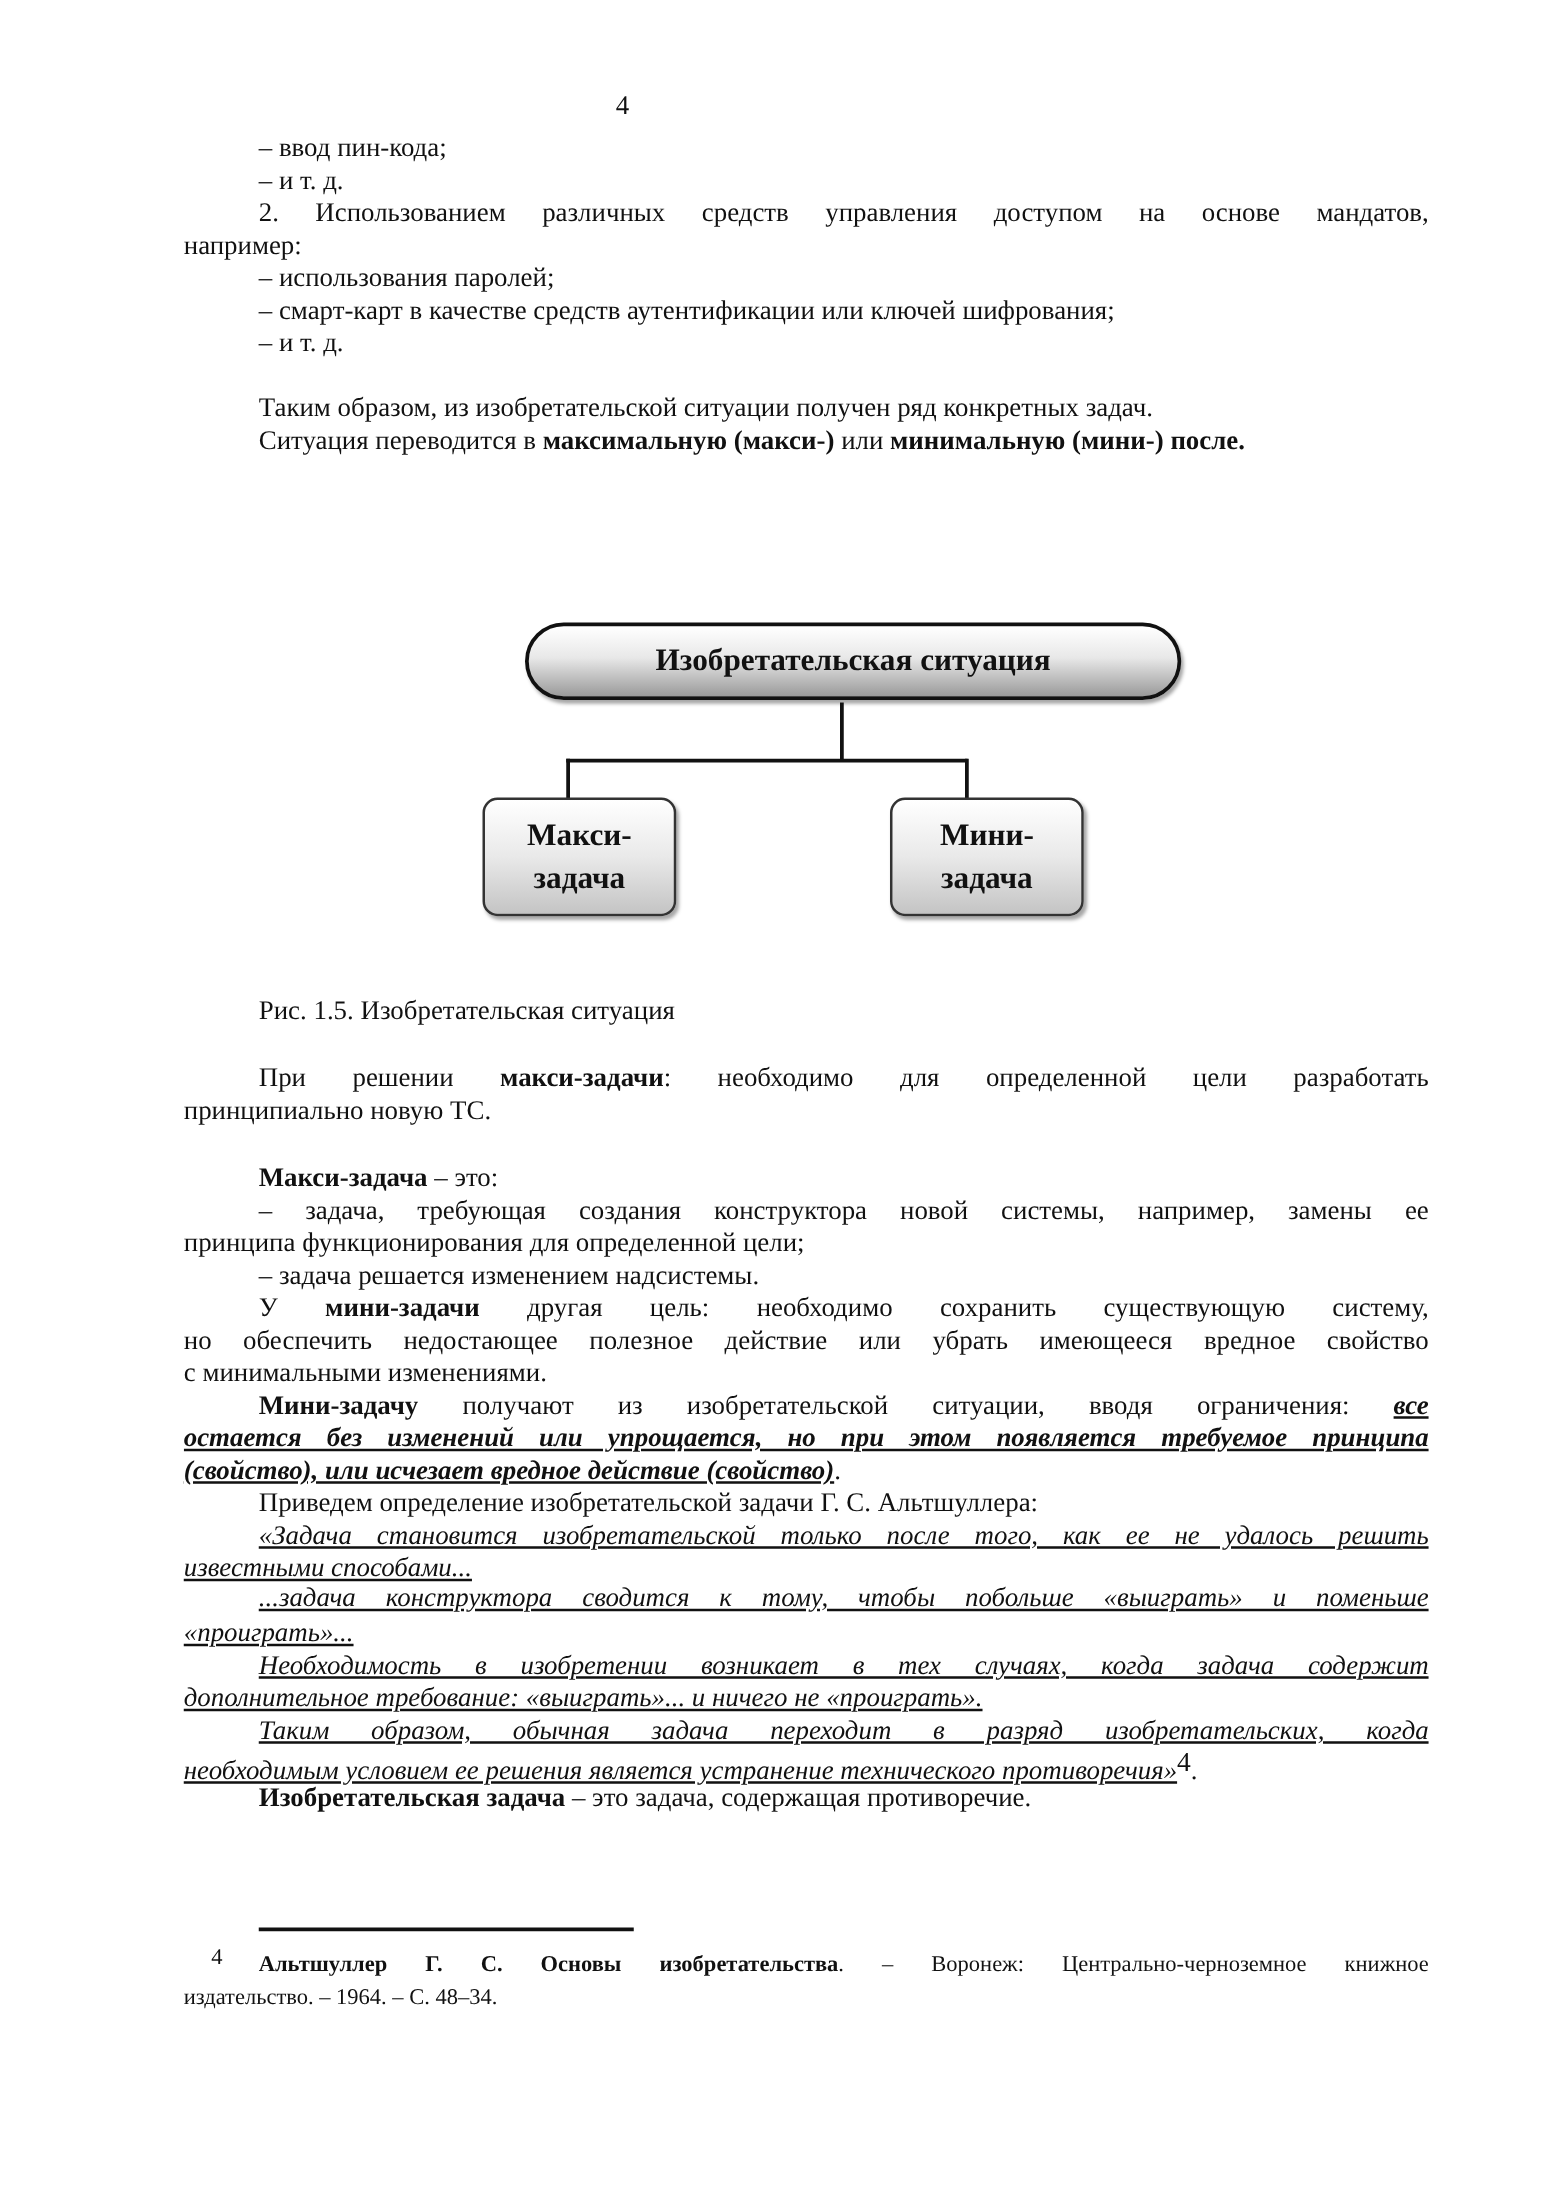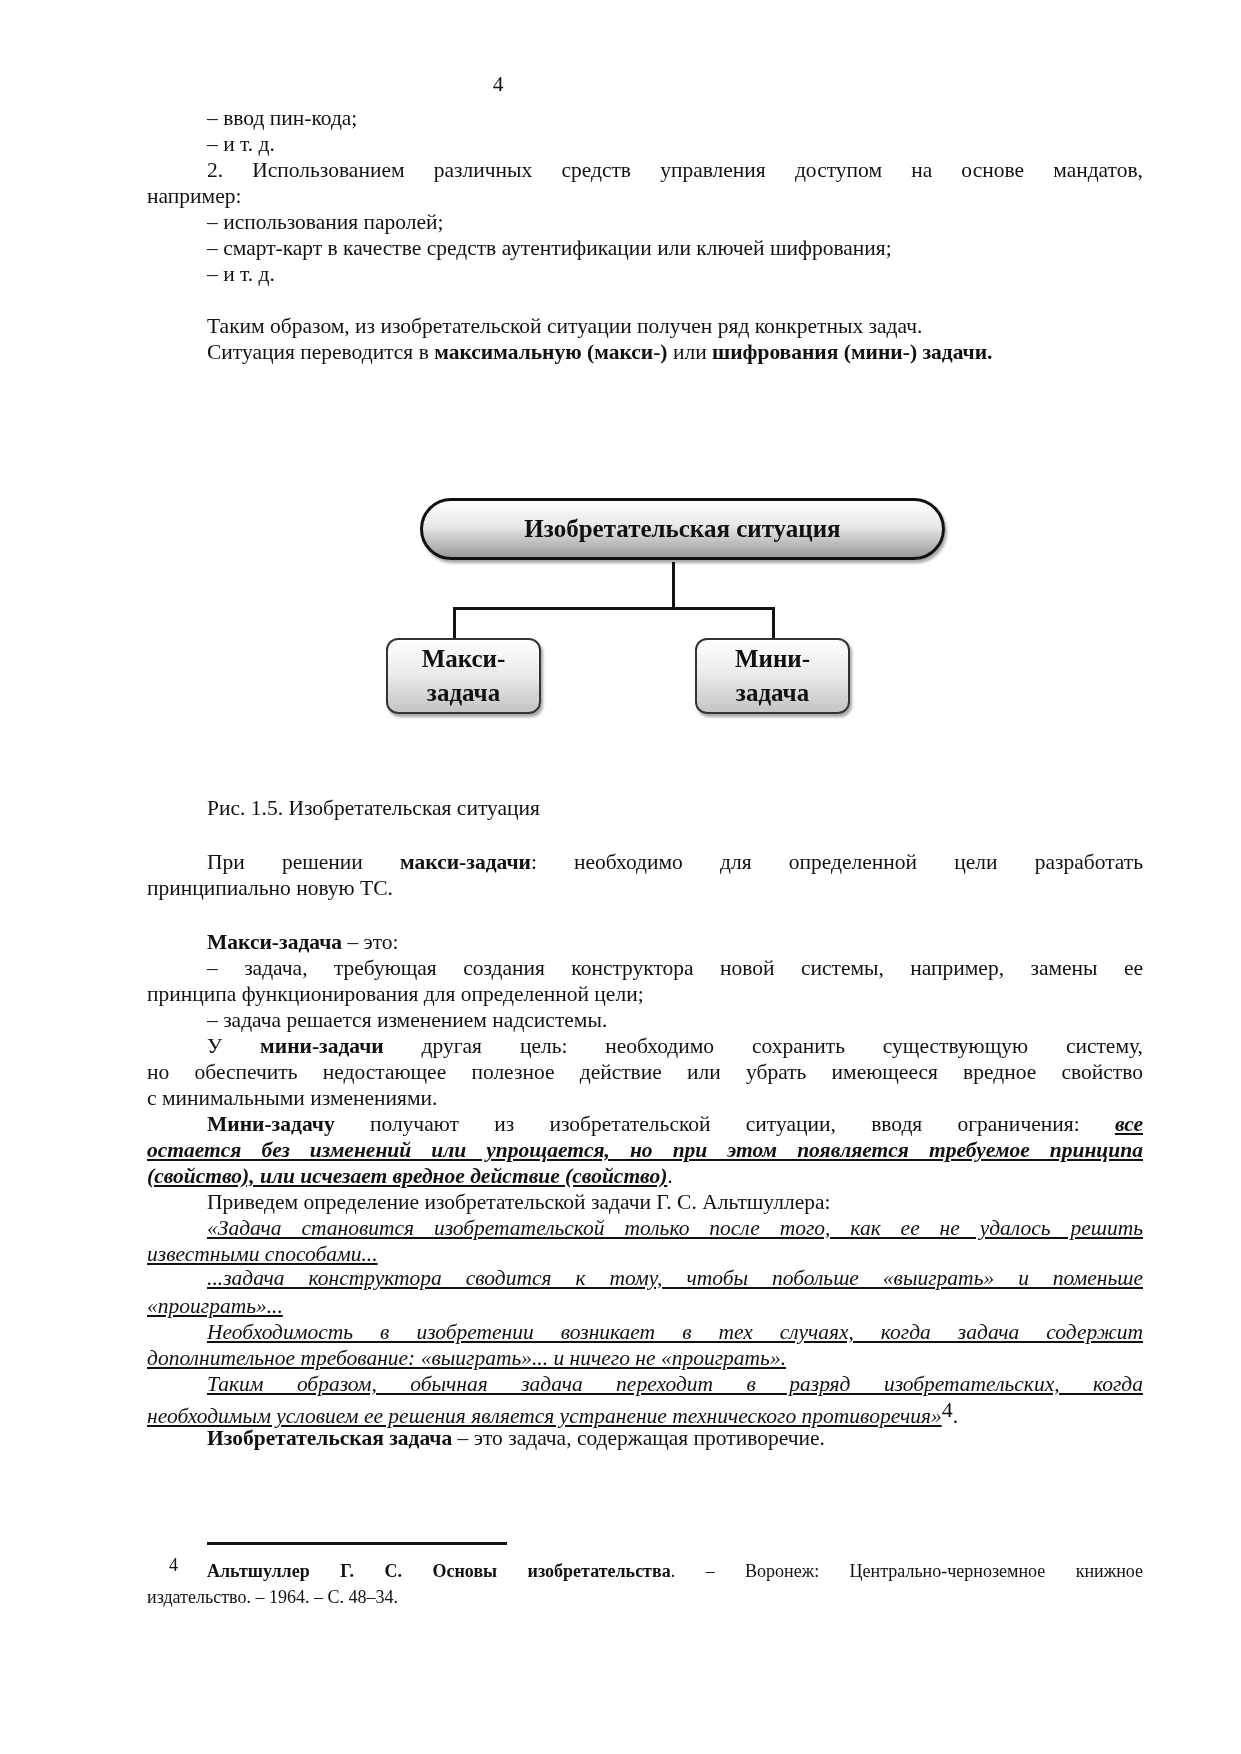--- a/index.html
+++ b/index.html
@@ -10,21 +10,21 @@
     .ind { padding-left: 60px; box-sizing: border-box; }
     .just { text-align: justify; text-align-last: justify; white-space: normal; height: 28px; overflow: hidden; }
     .pnum { position: absolute; top: 72px; left: 0; width: 996px; text-align: center; font-size: 21.5px; }
     b { font-weight: bold; }
     i { font-style: italic; text-decoration: underline; }
     .fig { position: absolute; left: 410px; top: 490px; width: 560px; height: 250px; }
     .pill { position: absolute; left: 10px; top: 8px; width: 525px; height: 62px; border: 3px solid #111; border-radius: 34px;
             background: linear-gradient(#ffffff 0%, #e8e8e8 45%, #9a9a9a 100%);
             box-shadow: 2px 3px 3px rgba(0,0,0,0.35); display: flex; align-items: center; justify-content: center;
             font-weight: bold; font-size: 25px; box-sizing: border-box; }
-    .box { position: absolute; width: 155px; height: 76px; border: 2px solid #333; border-radius: 12px;
+    .box { position: absolute; width: 155px; height: 95px; border: 2px solid #333; border-radius: 12px;
            background: linear-gradient(#ffffff 0%, #e9e9e9 50%, #c4c4c4 100%);
            box-shadow: 2px 3px 3px rgba(0,0,0,0.35); display: flex; flex-direction: column; align-items: center; justify-content: center;
            font-weight: bold; font-size: 25px; line-height: 34px; box-sizing: border-box; }
     .conn { position: absolute; background: #111; }
     .rule { position: absolute; left: 60px; top: 1542px; width: 300px; height: 3px; background: #111; }
     .fn { position: absolute; left: 0; width: 996px; font-size: 18px; line-height: 26px; }
     sup.fnref { font-size: 22px; vertical-align: 6px; font-style: normal; }
   </style>
 </head>
 <body>
@@ -34,34 +34,34 @@
 <div class="page">
   <div class="ln ind" style="top:104px">– ввод пин-кода;</div>
   <div class="ln ind" style="top:130px">– и т. д.</div>
   <div class="ln ind just" style="top:156px">2. Использованием различных средств управления доступом на основе мандатов,</div>
   <div class="ln" style="top:182px">например:</div>
   <div class="ln ind" style="top:208px">– использования паролей;</div>
   <div class="ln ind" style="top:234px">– смарт-карт в качестве средств аутентификации или ключей шифрования;</div>
   <div class="ln ind" style="top:260px">– и т. д.</div>
 
   <div class="ln ind" style="top:312px">Таким образом, из изобретательской ситуации получен ряд конкретных задач.</div>
-  <div class="ln ind" style="top:338px"><span>Ситуация переводится в </span><b>максимальную (макси-)</b><span> или </span><b>шифрования (мини-) задачи.</b></div>
+  <div class="ln ind" style="top:338px"><span>Ситуация переводится в </span><b>максимальную (макси-)</b><span> или </span><b>минимальную (мини-) после.</b></div>
 </div>
 
 <div class="fig">
   <div class="pill">Изобретательская ситуация</div>
   <div class="conn" style="left:262px; top:72px; width:3px; height:47px;"></div>
   <div class="conn" style="left:43px; top:117px; width:321px; height:3px;"></div>
   <div class="conn" style="left:43px; top:117px; width:3px; height:32px;"></div>
   <div class="conn" style="left:362px; top:117px; width:3px; height:32px;"></div>
   <div class="box" style="left:-24px; top:148px;">
     <span>Макси-</span>
     <span>задача</span>
   </div>
-  <div class="box" style="left:285px; top:148px;align-items:center;">
+  <div class="box" style="left:302px; top:148px;align-items:center;">
     <span>Мини-</span>
     <span>задача</span>
   </div>
 </div>
 
 <div class="page">
   <div class="ln ind" style="top:794px">Рис. 1.5. Изобретательская ситуация</div>
 
   <div class="ln ind just" style="top:848px"><span>При решении </span><b>макси-задачи</b><span>: необходимо для определенной цели разработать</span></div>
   <div class="ln" style="top:874px">принципиально новую ТС.</div>

